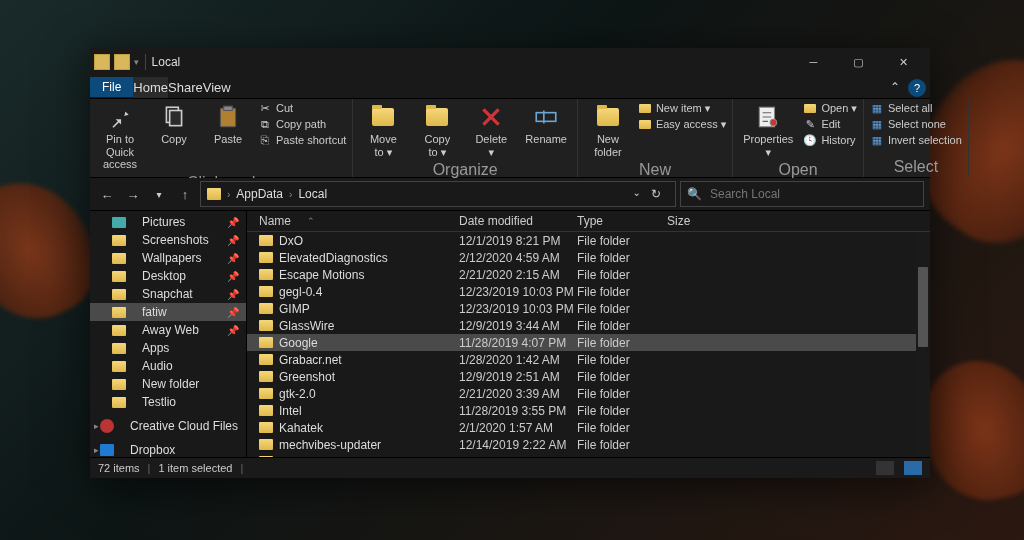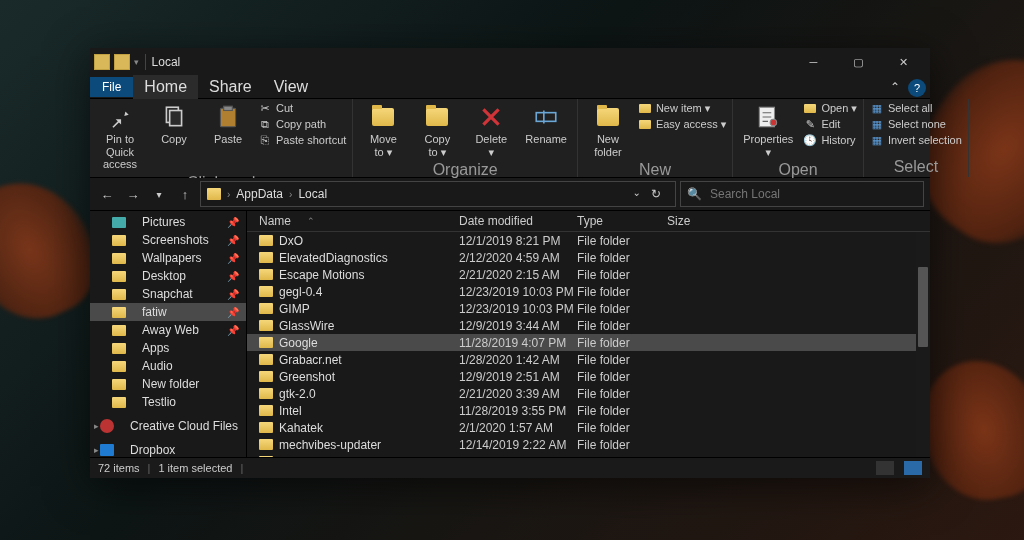--- a/index.html
+++ b/index.html
@@ -10,21 +10,21 @@
 .window{position:absolute;left:90px;top:48px;width:840px;height:430px;background:#191919;box-shadow:0 8px 40px rgba(0,0,0,.6);display:flex;flex-direction:column}
 .titlebar{height:28px;background:#191919;display:flex;align-items:center;padding:0 4px}
 .tb-icons{display:flex;gap:4px;align-items:center}
 .tb-icons .sq{width:14px;height:14px;background:#d9b85a;border:1px solid #c0a040}
 .titlebar-sep{width:1px;height:16px;background:#444;margin:0 6px}
 .title{font-size:12px;color:#ddd}
 .winctrl{margin-left:auto;display:flex}
 .winctrl div{width:45px;height:28px;display:flex;align-items:center;justify-content:center;color:#ccc;font-size:11px}
 .menubar{height:22px;background:#191919;display:flex;align-items:center;border-bottom:1px solid #000}
 .menu-file{background:#0b4a7a;color:#fff;padding:3px 12px;font-size:12px}
-.menu-tab{padding:3px 11px;font-size:16px;color:#ddd}
+.menu-tab{padding:3px 0;font-size:13px;color:#ddd}
 .menu-tab.active{background:#2b2b2b}
 .menubar .spacer{flex:1}
 .chev{width:22px;display:flex;align-items:center;justify-content:center;color:#ccc}
 .help{width:18px;height:18px;border-radius:50%;background:#0b4a7a;color:#fff;display:flex;align-items:center;justify-content:center;font-size:11px;margin:2px 4px 0 2px}
 .ribbon{height:78px;background:#202020;display:flex;align-items:stretch;border-bottom:1px solid #000}
 .rgroup{display:flex;flex-direction:column;align-items:center;border-right:1px solid #333;padding:2px 6px 1px}
 .rgroup-row{display:flex;align-items:flex-start;gap:6px;flex:1}
 .rlabel{font-size:16px;color:#999;text-align:center;padding-top:1px}
 .rbtn{display:flex;flex-direction:column;align-items:center;justify-content:flex-start;padding:2px 4px;min-width:40px;text-align:center;font-size:11px;color:#ccc;line-height:1.15}
 .rbtn .ico{width:28px;height:28px;margin-bottom:2px;display:flex;align-items:center;justify-content:center}

